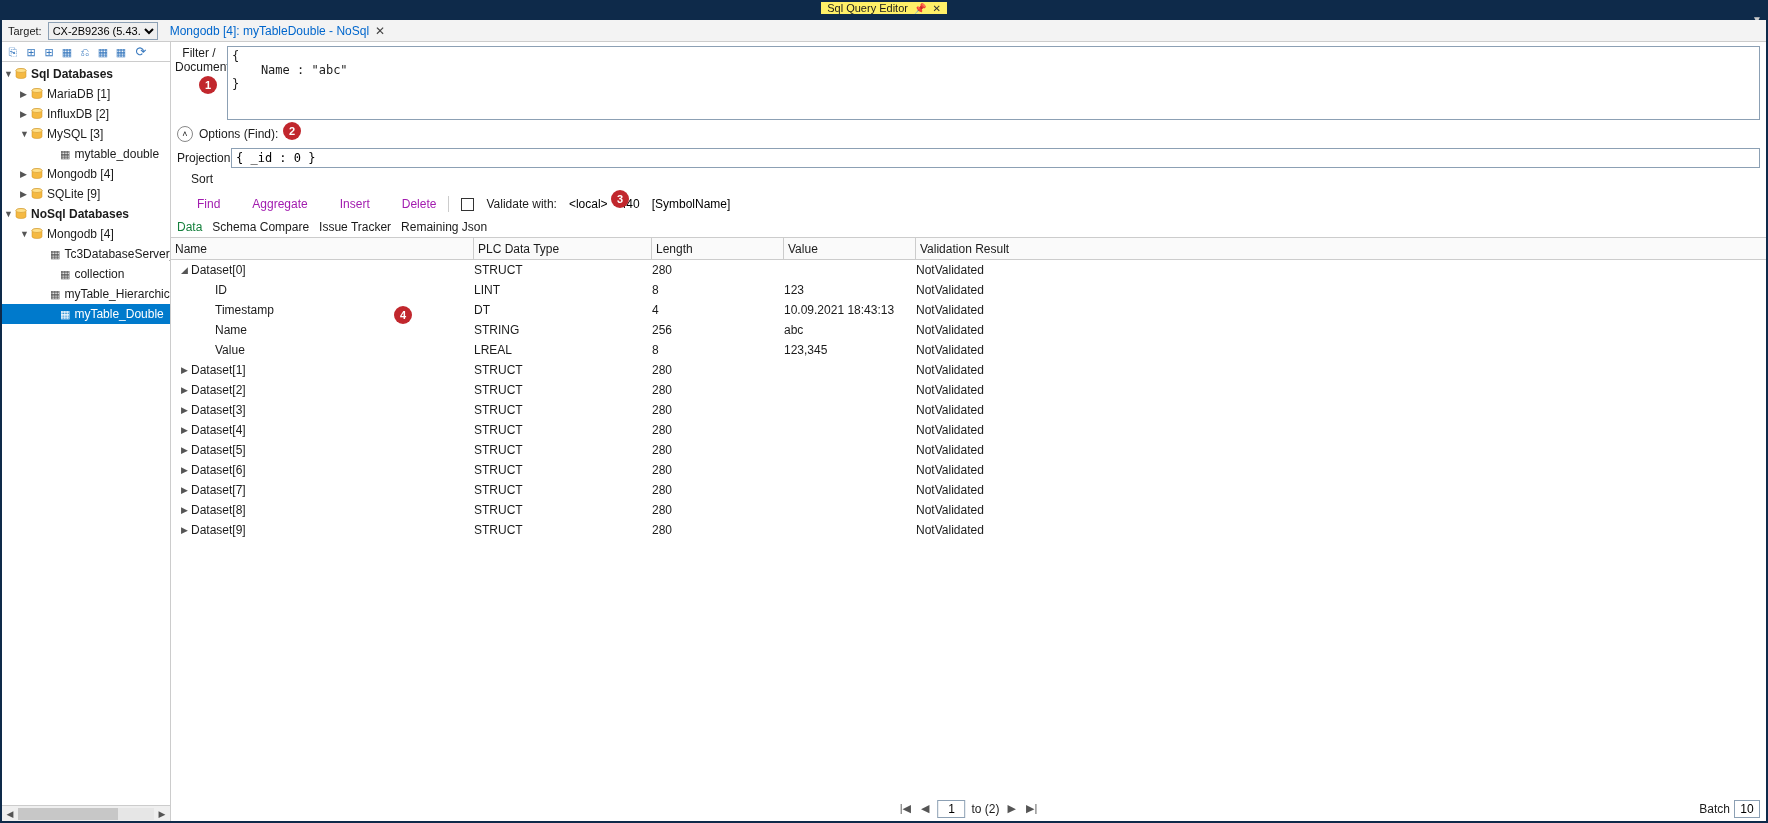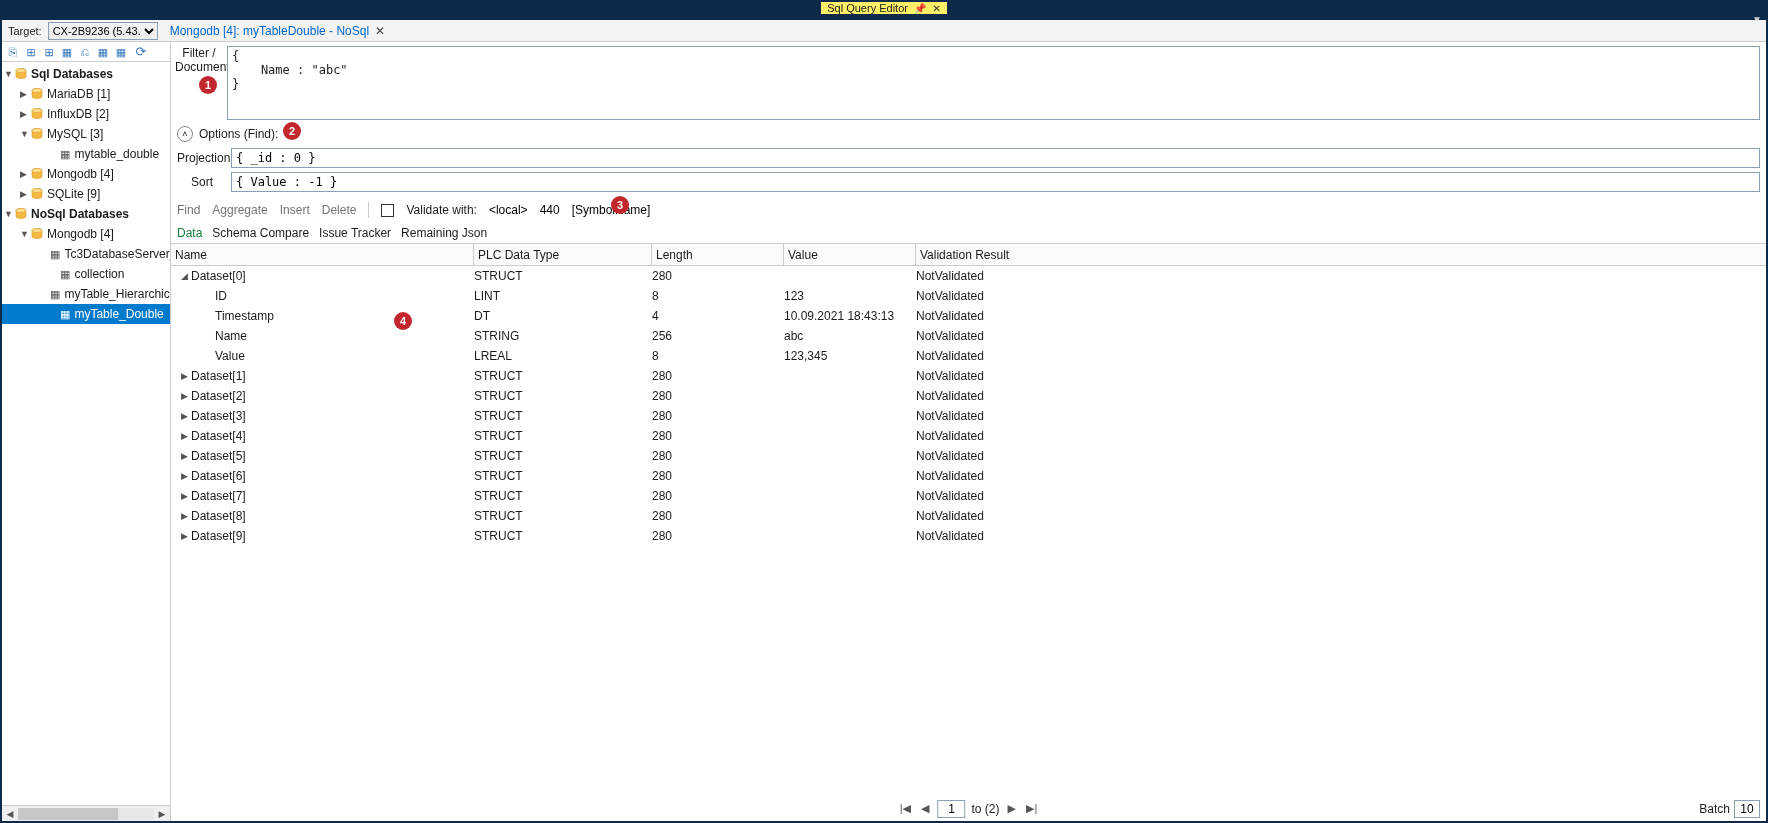--- a/index.html
+++ b/index.html
@@ -51,21 +51,21 @@
 .red-badge { position: absolute; width: 18px; height: 18px; border-radius: 9px; background: #c1272d; color: #fff; font-size: 11px; font-weight: bold; display: flex; align-items: center; justify-content: center; }
 
 .options-row { display: flex; align-items: center; padding: 4px 4px 4px 6px; gap: 6px; position: relative; }
 .options-row .expander { width: 16px; height: 16px; border: 1px solid #888; border-radius: 8px; display: flex; align-items: center; justify-content: center; font-size: 9px; }
 
 .proj-row, .sort-row { display: flex; align-items: center; padding: 2px 6px; gap: 4px; }
 .proj-row label, .sort-row label { width: 50px; text-align: center; font-size: 12px; }
 .proj-row input, .sort-row input { flex: 1; border: 1px solid #8ca0b4; height: 20px; padding: 0 4px; font-family: Consolas, monospace; font-size: 12px; }
 
 .action-row { display: flex; align-items: center; padding: 8px 6px 4px 6px; gap: 12px; position: relative; }
-.action-link { color: #737373; cursor: pointer; }
+.action-link { color: #a21caf; cursor: pointer; margin-left: 20px; }
 .action-row .cb { width: 13px; height: 13px; border: 1px solid #333; }
 .action-row .hint { color: #000000; }
 
 .dtabs { display: flex; padding: 4px 6px 0 6px; gap: 10px; border-bottom: 1px solid #ccc; }
 .dtab { padding-bottom: 3px; cursor: pointer; color: #1b1b1b; }
 .dtab.active { color: #15803d; }
 
 .grid { flex: 1; display: flex; flex-direction: column; min-height: 0; }
 .grid-head { display: flex; border-bottom: 1px solid #ccc; background: #fafafa; height: 22px; align-items: center; }
 .grid-row { display: flex; height: 20px; align-items: center; }
@@ -271,21 +271,20 @@
         <div class="red-badge" style="left:112px; top:0px;">2</div>
       </div>
 
       <div class="proj-row">
         <label>Projection</label>
         <input value="{ _id : 0 }" style="">
       </div>
 
       <div class="sort-row">
         <label>Sort</label>
-        <input value="{ Value : -1 }" style="">
       </div>
 
       <div class="action-row">
         <span class="action-link">Find</span>
         <span class="action-link">Aggregate</span>
         <span class="action-link">Insert</span>
         <span class="action-link">Delete</span>
         <span style="width:1px; height:16px; background:#ccc;"></span>
         <span class="cb"></span>
         <span>Validate with:</span>

